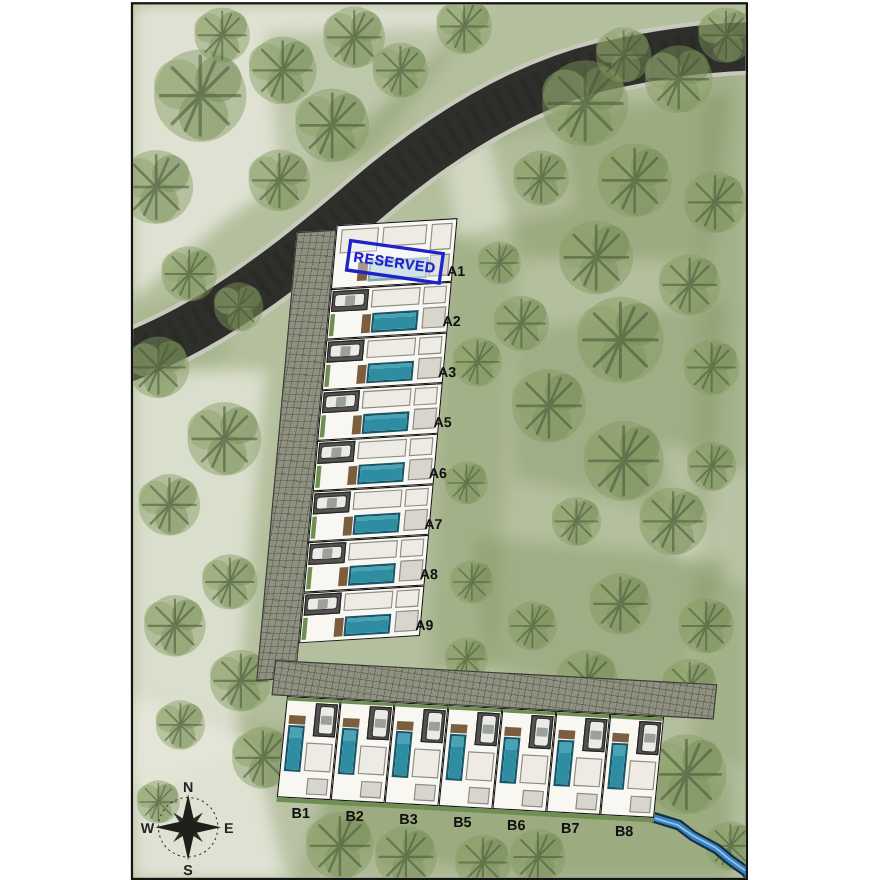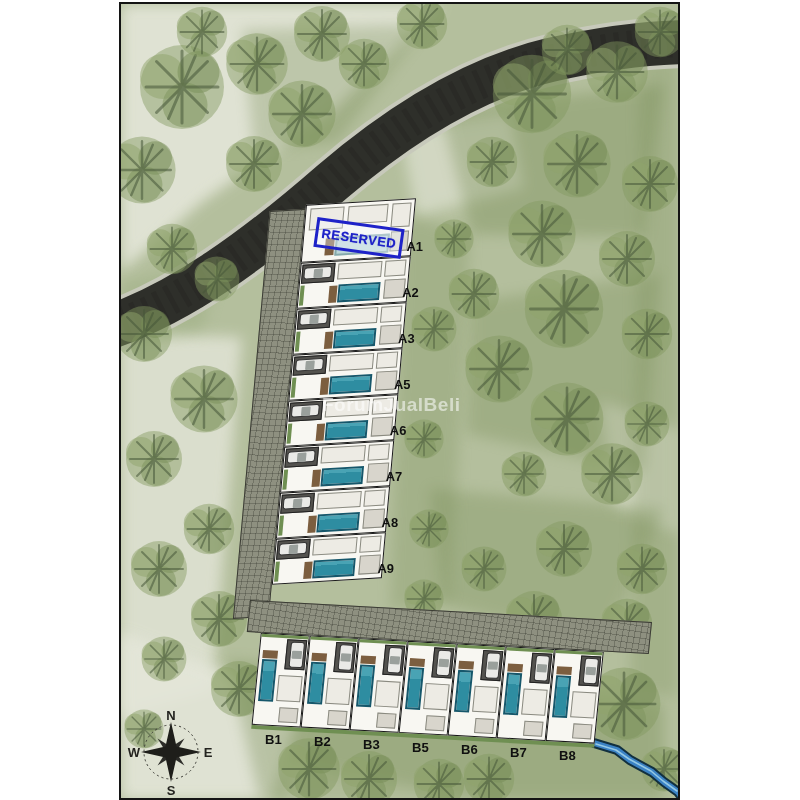--- a/index.html
+++ b/index.html
@@ -364,15 +364,14 @@
           </div>
 <div class="pc deck" style="left:3px;top:16px;width:15px;height:8px;"></div>
 <div class="pc pool" style="left:3px;top:25px;width:15px;height:42px;"></div>
 <div class="pc rooms" style="left:21px;top:40px;width:24px;height:26px;"></div>
 <div class="pc bath" style="left:25px;top:72px;width:19px;height:15px;"></div>
         </div>
         <div class="u-label b-label" style="left: 322px; top: 130px;">B8</div>
       </div>
 
     <div class="stamp">RESERVED</div>
-    <div class="watermark">ForumJualBeli</div>
   </div>
 </div>
 
 </body></html>

